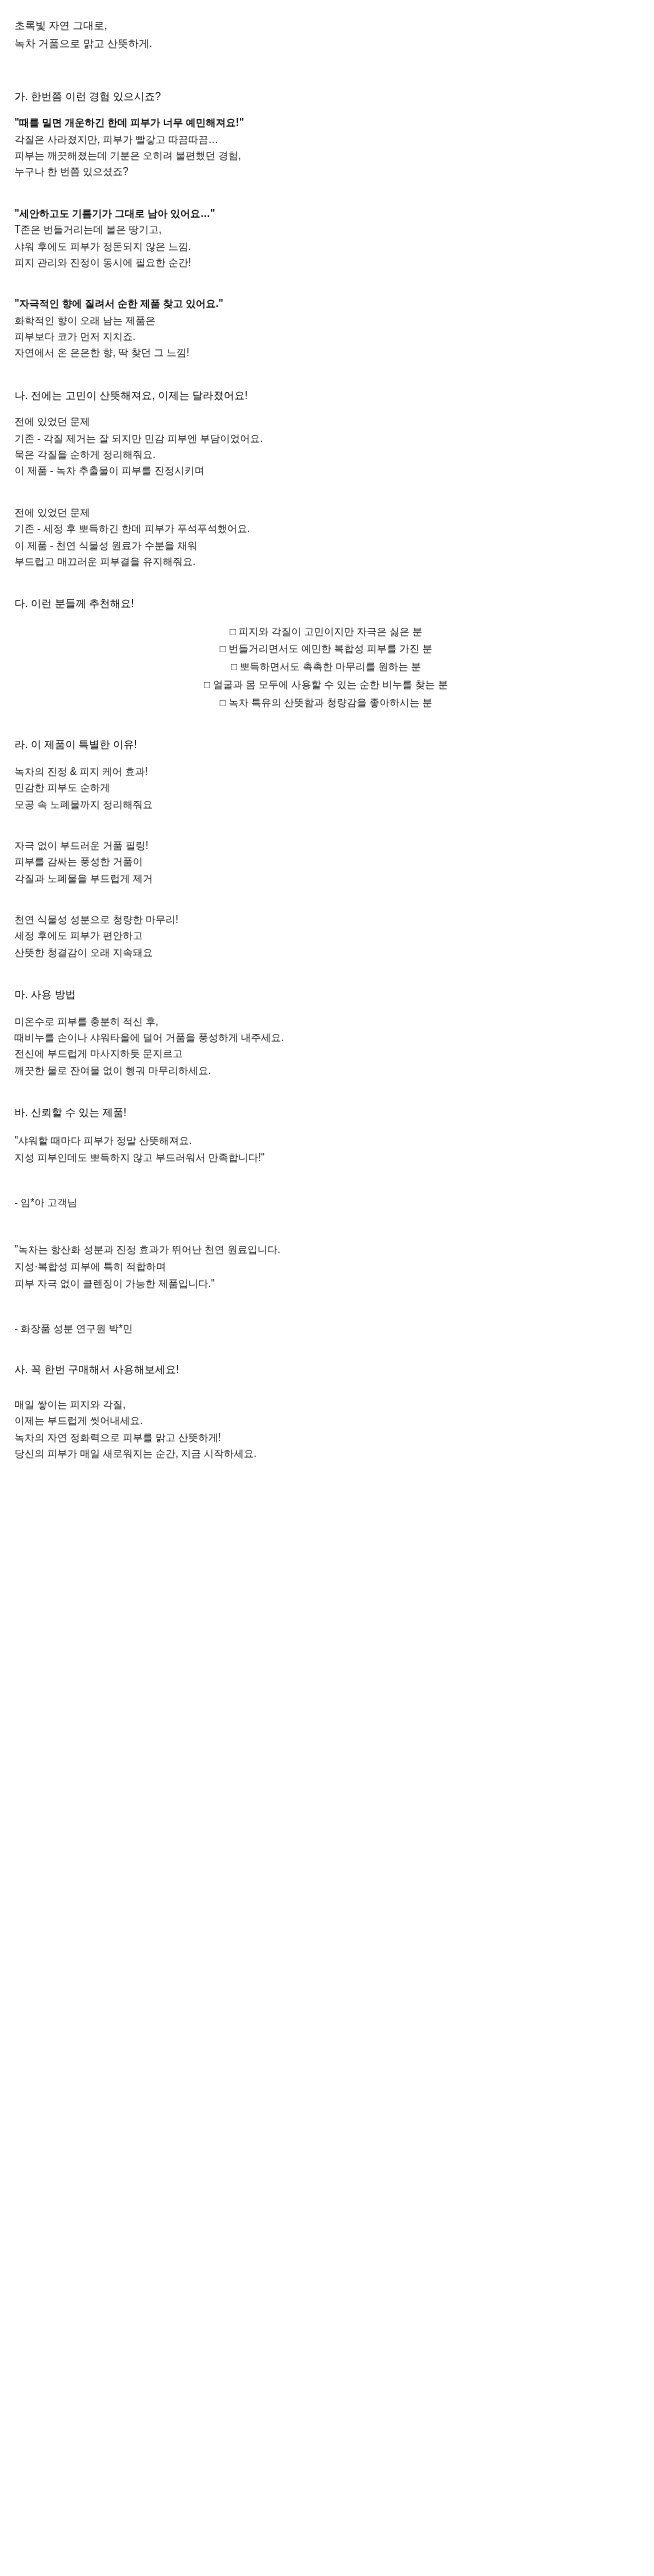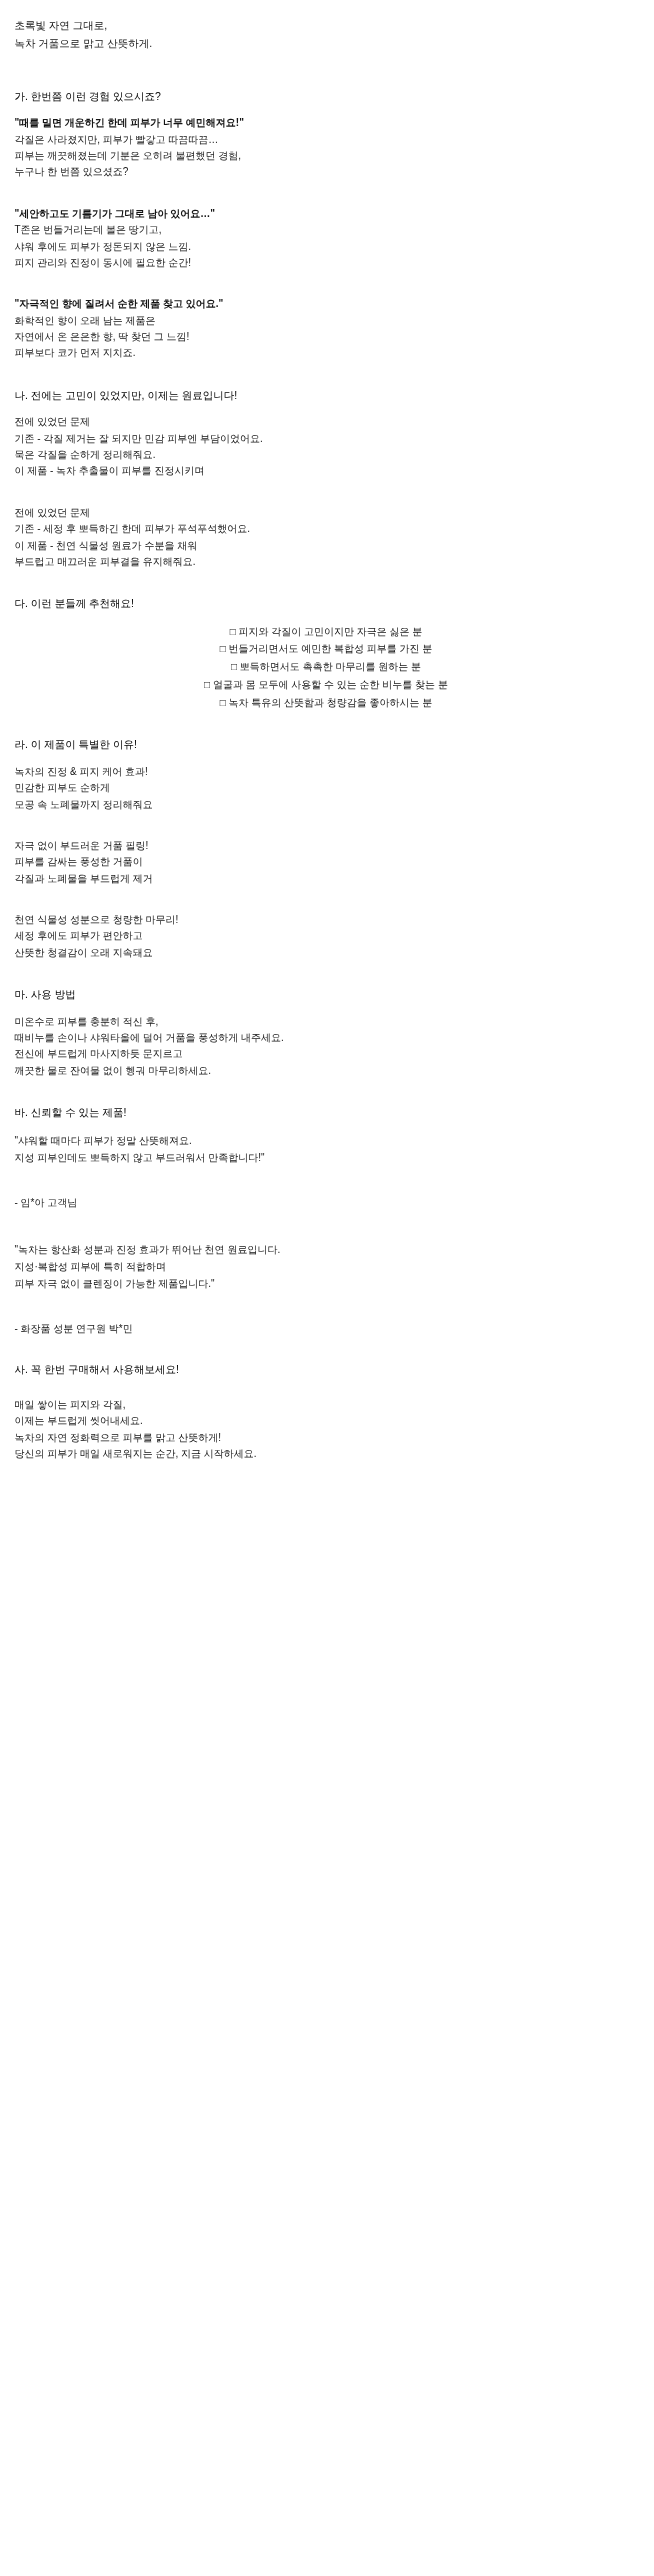--- a/index.html
+++ b/index.html
@@ -88,29 +88,29 @@
       <div class="line">T존은 번들거리는데 볼은 땅기고,</div>
       <div class="line">샤워 후에도 피부가 정돈되지 않은 느낌.</div>
       <div class="line">피지 관리와 진정이 동시에 필요한 순간!</div>
     </div>
 
     <div class="spacer-12"></div>
 
     <div class="block quote">
       <div class="line">"자극적인 향에 질려서 순한 제품 찾고 있어요."</div>
       <div class="line">화학적인 향이 오래 남는 제품은</div>
+      <div class="line">피부보다 코가 먼저 지치죠.</div>
       <div class="line">자연에서 온 은은한 향, 딱 찾던 그 느낌!</div>
-      <div class="line">피부보다 코가 먼저 지치죠.</div>
-    </div>
-  </section>
-
-  <div class="spacer-12"></div>
-
-  <section>
-    <div class="heading">나. 전에는 고민이 있었지만, 이제는 원료입니다!</div>
+    </div>
+  </section>
+
+  <div class="spacer-12"></div>
+
+  <section>
+    <div class="heading">나. 전에는 고민이 산뜻해져요, 이제는 달라졌어요!</div>
 
     <div class="block">
       <div class="line">전에 있었던 문제</div>
       <div class="line">기존 - 각질 제거는 잘 되지만 민감 피부엔 부담이었어요.</div>
       <div class="line">묵은 각질을 순하게 정리해줘요.</div>
       <div class="line">이 제품 - 녹차 추출물이 피부를 진정시키며</div>
     </div>
 
     <div class="spacer-12"></div>
 

